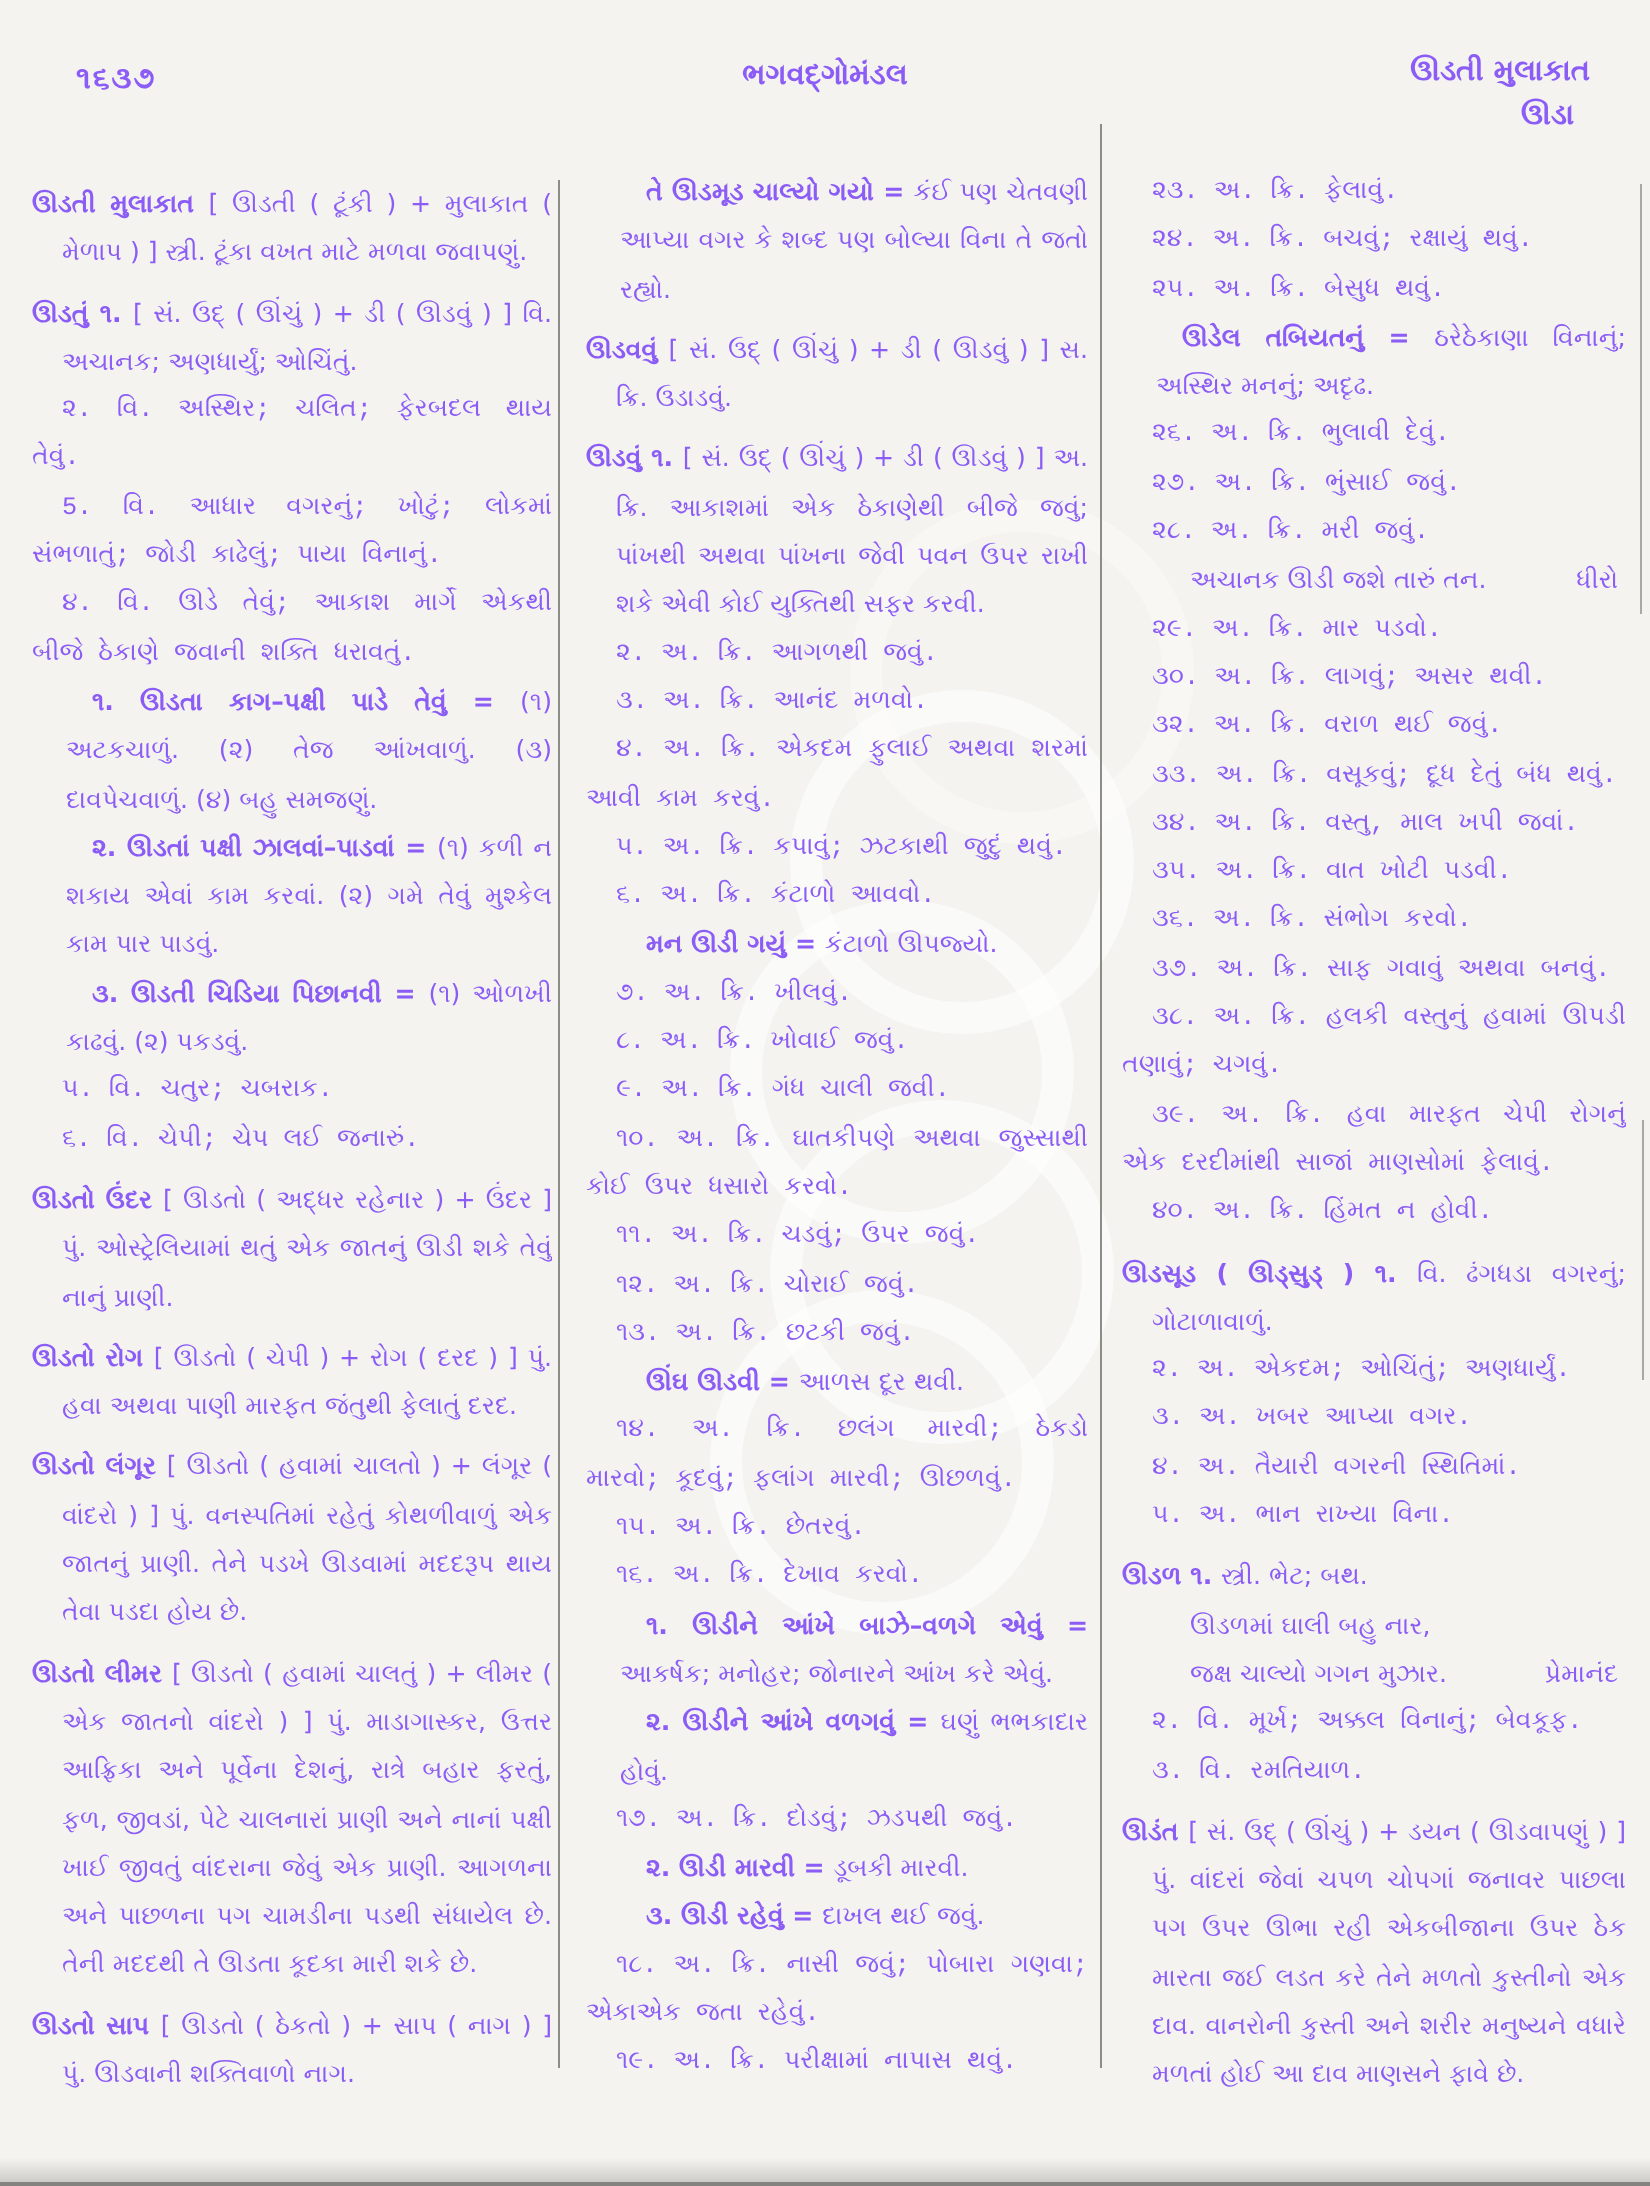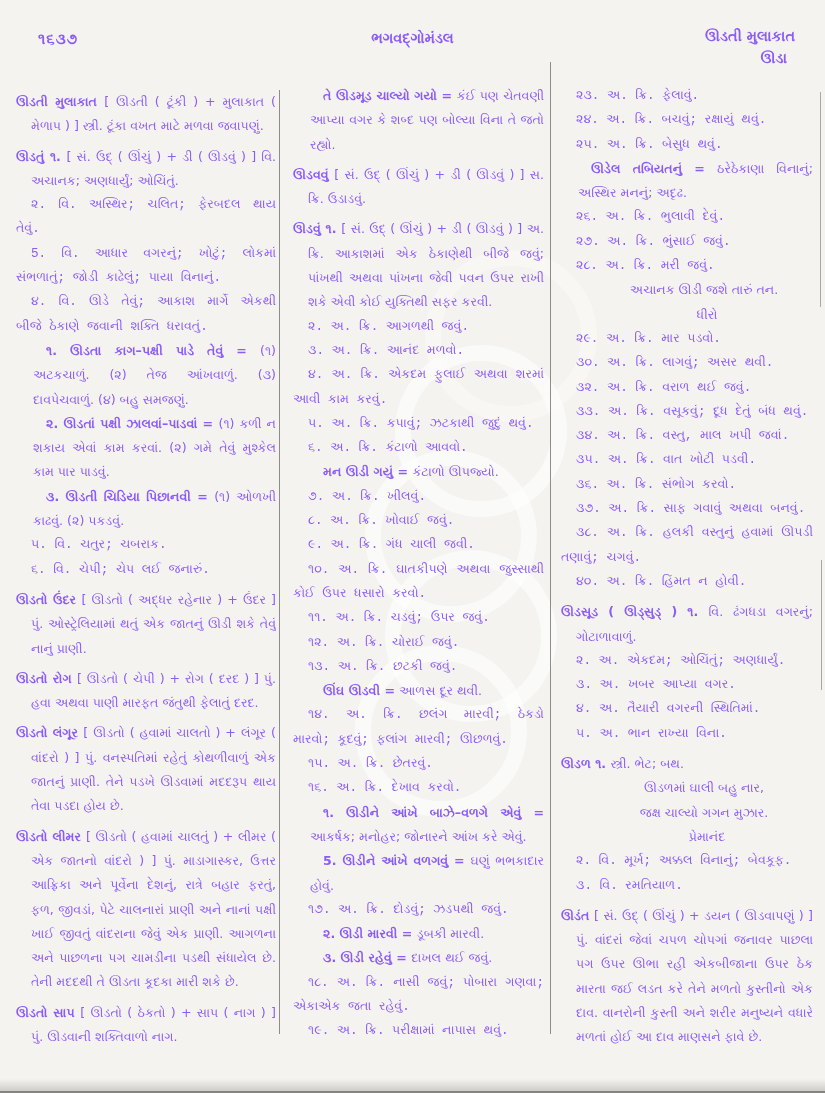--- a/index.html
+++ b/index.html
@@ -19,21 +19,21 @@
   
   .col{position:absolute;top:84px;height:968px;font-size:12.6px;line-height:24.3px;overflow:hidden;}
   #col1{left:16px;width:260px;}
   #col2{left:293px;width:251px;}
   #col3{left:561px;width:252px;}
   .para{margin:0;text-align:justify;}
   .para b{font-weight:bold;}
   .entry{margin-top:6px;padding-left:15px;text-indent:-15px;}
   .sense{text-indent:15px;font-family:Liberation Mono, monospace;}
   .idiom{padding-left:17px;text-indent:13px;}
-  .verse{display:flex;padding-left:34px;text-indent:0;text-align:center;flex-direction:column;}
+  .verse{display:flex;padding-left:34px;text-indent:0;text-align:left;}
   .verse .vtext{flex:1 1 auto;}
   .verse .attrib{flex:0 0 auto;margin-left:10px;padding-right:4px;}
   
   .vrule{position:absolute;width:1px;background:#8d8d87;}
   #rule1{left:279px;top:90px;height:944px;}
   #rule2{left:550px;top:62px;height:972px;}
   .edge-artifact{position:absolute;width:1px;background:#a9a9a3;}
   #edge1{right:4px;top:92px;height:215px;}
   #edge2{right:3px;top:560px;height:130px;}
   
@@ -102,21 +102,21 @@
       <p class="para sense"><span class="ptext">૯. અ. ક્રિ. ગંધ ચાલી જવી.</span></p>
       <p class="para sense"><span class="ptext">૧૦. અ. ક્રિ. ઘાતકીપણે અથવા જુસ્સાથી કોઈ ઉપર ધસારો કરવો.</span></p>
       <p class="para sense"><span class="ptext">૧૧. અ. ક્રિ. ચડવું; ઉપર જવું.</span></p>
       <p class="para sense"><span class="ptext">૧૨. અ. ક્રિ. ચોરાઈ જવું.</span></p>
       <p class="para sense"><span class="ptext">૧૩. અ. ક્રિ. છટકી જવું.</span></p>
       <p class="para idiom"><b>ઊંઘ ઊડવી = </b><span class="ptext">આળસ દૂર થવી.</span></p>
       <p class="para sense"><span class="ptext">૧૪. અ. ક્રિ. છલંગ મારવી; ઠેકડો મારવો; કૂદવું; ફલાંગ મારવી; ઊછળવું.</span></p>
       <p class="para sense"><span class="ptext">૧૫. અ. ક્રિ. છેતરવું.</span></p>
       <p class="para sense"><span class="ptext">૧૬. અ. ક્રિ. દેખાવ કરવો.</span></p>
       <p class="para idiom"><b>૧. ઊડીને આંખે બાઝે–વળગે એવું = </b><span class="ptext">આકર્ષક; મનોહર; જોનારને આંખ કરે એવું.</span></p>
-      <p class="para idiom"><b>5. ઊડીને આંખે વળગવું = </b><span class="ptext">ઘણું ભભકાદાર હોવું.</span></p>
+      <p class="para idiom"><b>૨. ઊડીને આંખે વળગવું = </b><span class="ptext">ઘણું ભભકાદાર હોવું.</span></p>
       <p class="para sense"><span class="ptext">૧૭. અ. ક્રિ. દોડવું; ઝડપથી જવું.</span></p>
       <p class="para idiom"><b>૨. ઊડી મારવી = </b><span class="ptext">ડૂબકી મારવી.</span></p>
       <p class="para idiom"><b>૩. ઊડી રહેવું = </b><span class="ptext">દાખલ થઈ જવું.</span></p>
       <p class="para sense"><span class="ptext">૧૮. અ. ક્રિ. નાસી જવું; પોબારા ગણવા; એકાએક જતા રહેવું.</span></p>
       <p class="para sense"><span class="ptext">૧૯. અ. ક્રિ. પરીક્ષામાં નાપાસ થવું.</span></p>
     </div>
   <div class="col" id="col3">
       <p class="para sense"><span class="ptext">૨૩. અ. ક્રિ. ફેલાવું.</span></p>
       <p class="para sense"><span class="ptext">૨૪. અ. ક્રિ. બચવું; રક્ષાયું થવું.</span></p>
       <p class="para sense"><span class="ptext">૨૫. અ. ક્રિ. બેસુધ થવું.</span></p>
@@ -130,20 +130,21 @@
       </p>
       <p class="para sense"><span class="ptext">૨૯. અ. ક્રિ. માર પડવો.</span></p>
       <p class="para sense"><span class="ptext">૩૦. અ. ક્રિ. લાગવું; અસર થવી.</span></p>
       <p class="para sense"><span class="ptext">૩૨. અ. ક્રિ. વરાળ થઈ જવું.</span></p>
       <p class="para sense"><span class="ptext">૩૩. અ. ક્રિ. વસૂકવું; દૂધ દેતું બંધ થવું.</span></p>
       <p class="para sense"><span class="ptext">૩૪. અ. ક્રિ. વસ્તુ, માલ ખપી જવાં.</span></p>
       <p class="para sense"><span class="ptext">૩૫. અ. ક્રિ. વાત ખોટી પડવી.</span></p>
       <p class="para sense"><span class="ptext">૩૬. અ. ક્રિ. સંભોગ કરવો.</span></p>
       <p class="para sense"><span class="ptext">૩૭. અ. ક્રિ. સાફ ગવાવું અથવા બનવું.</span></p>
       <p class="para sense"><span class="ptext">૩૮. અ. ક્રિ. હલકી વસ્તુનું હવામાં ઊપડી તણાવું; ચગવું.</span></p>
+      <p class="para sense"><span class="ptext">૩૯. અ. ક્રિ. હવા મારફત ચેપી રોગનું એક દરદીમાંથી સાજાં માણસોમાં ફેલાવું.</span></p>
       <p class="para sense"><span class="ptext">૪૦. અ. ક્રિ. હિંમત ન હોવી.</span></p>
       <p class="para entry"><b>ઊડસૂડ ( ઊડ્સુડ્ ) ૧. </b><span class="ptext">વિ. ઢંગધડા વગરનું; ગોટાળાવાળું.</span></p>
       <p class="para sense"><span class="ptext">૨. અ. એકદમ; ઓચિંતું; અણધાર્યું.</span></p>
       <p class="para sense"><span class="ptext">૩. અ. ખબર આપ્યા વગર.</span></p>
       <p class="para sense"><span class="ptext">૪. અ. તૈયારી વગરની સ્થિતિમાં.</span></p>
       <p class="para sense"><span class="ptext">૫. અ. ભાન રાખ્યા વિના.</span></p>
       <p class="para entry"><b>ઊડળ ૧. </b><span class="ptext">સ્ત્રી. ભેટ; બથ.</span></p>
       <p class="para verse">
         <span class="vtext">ઊડળમાં ઘાલી બહુ નાર,</span>
       </p>

